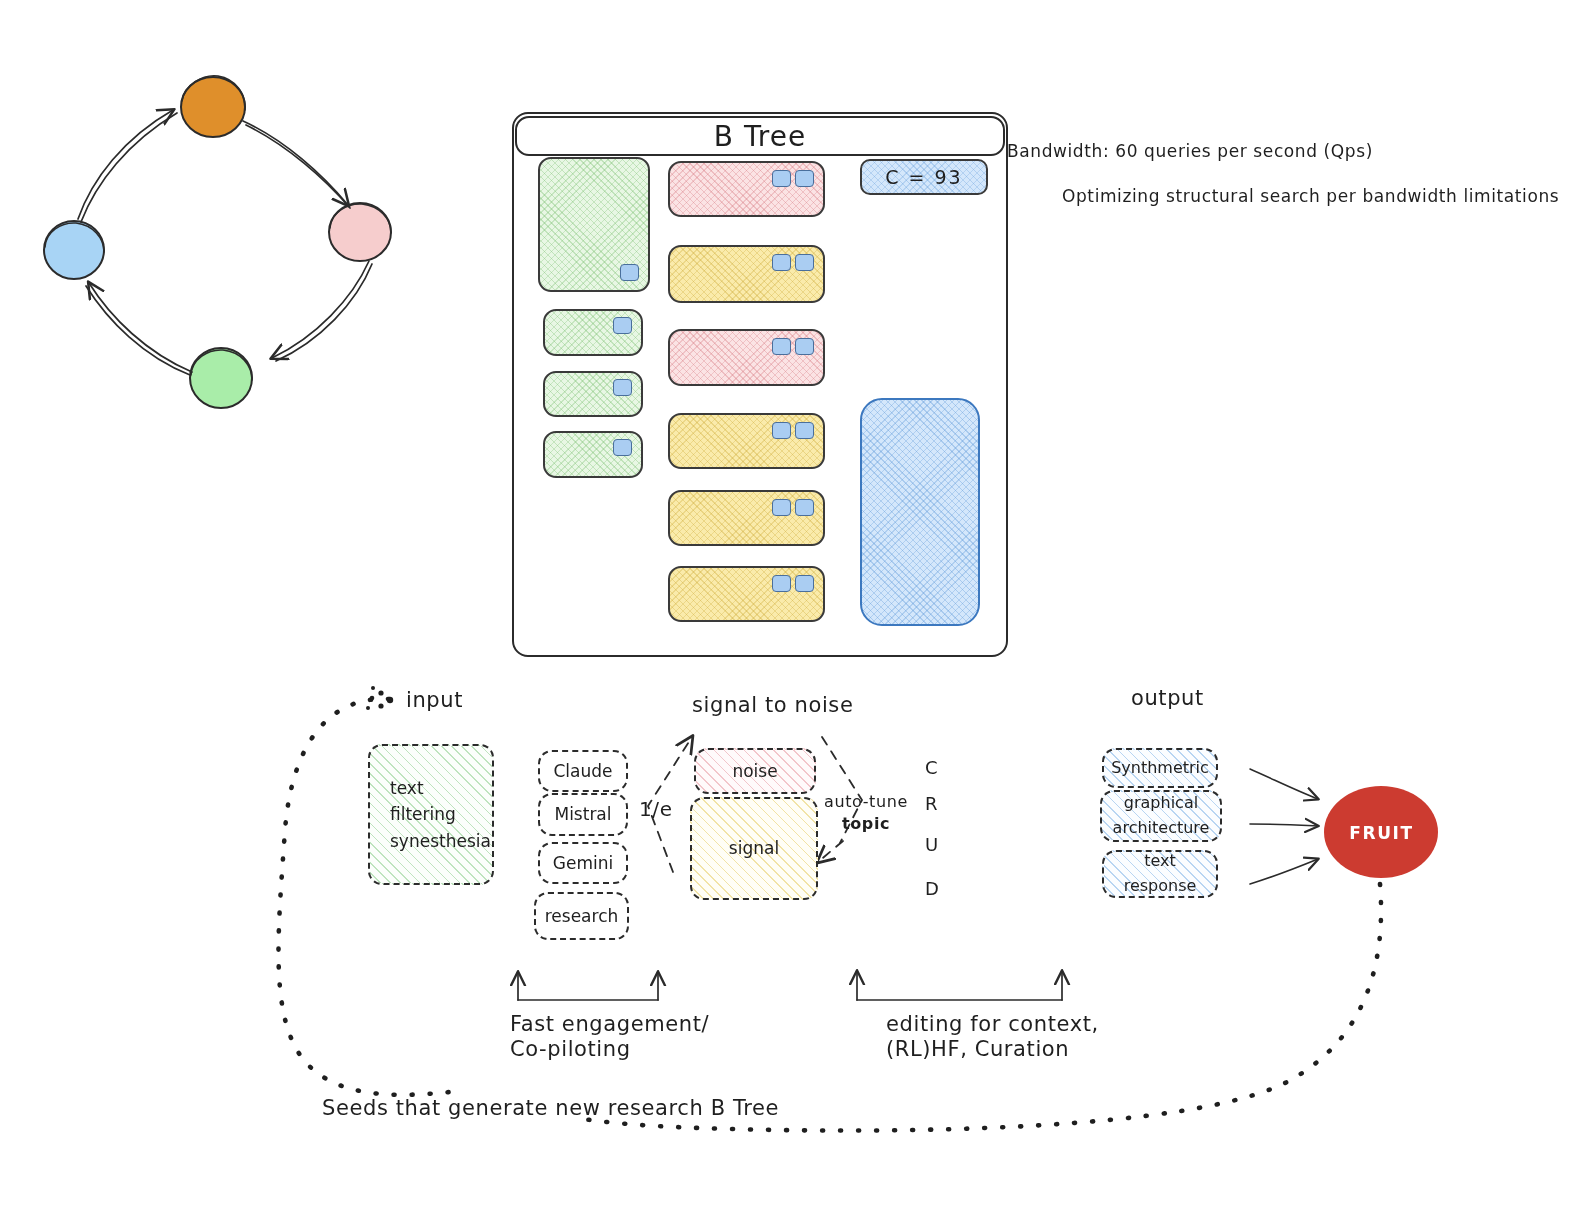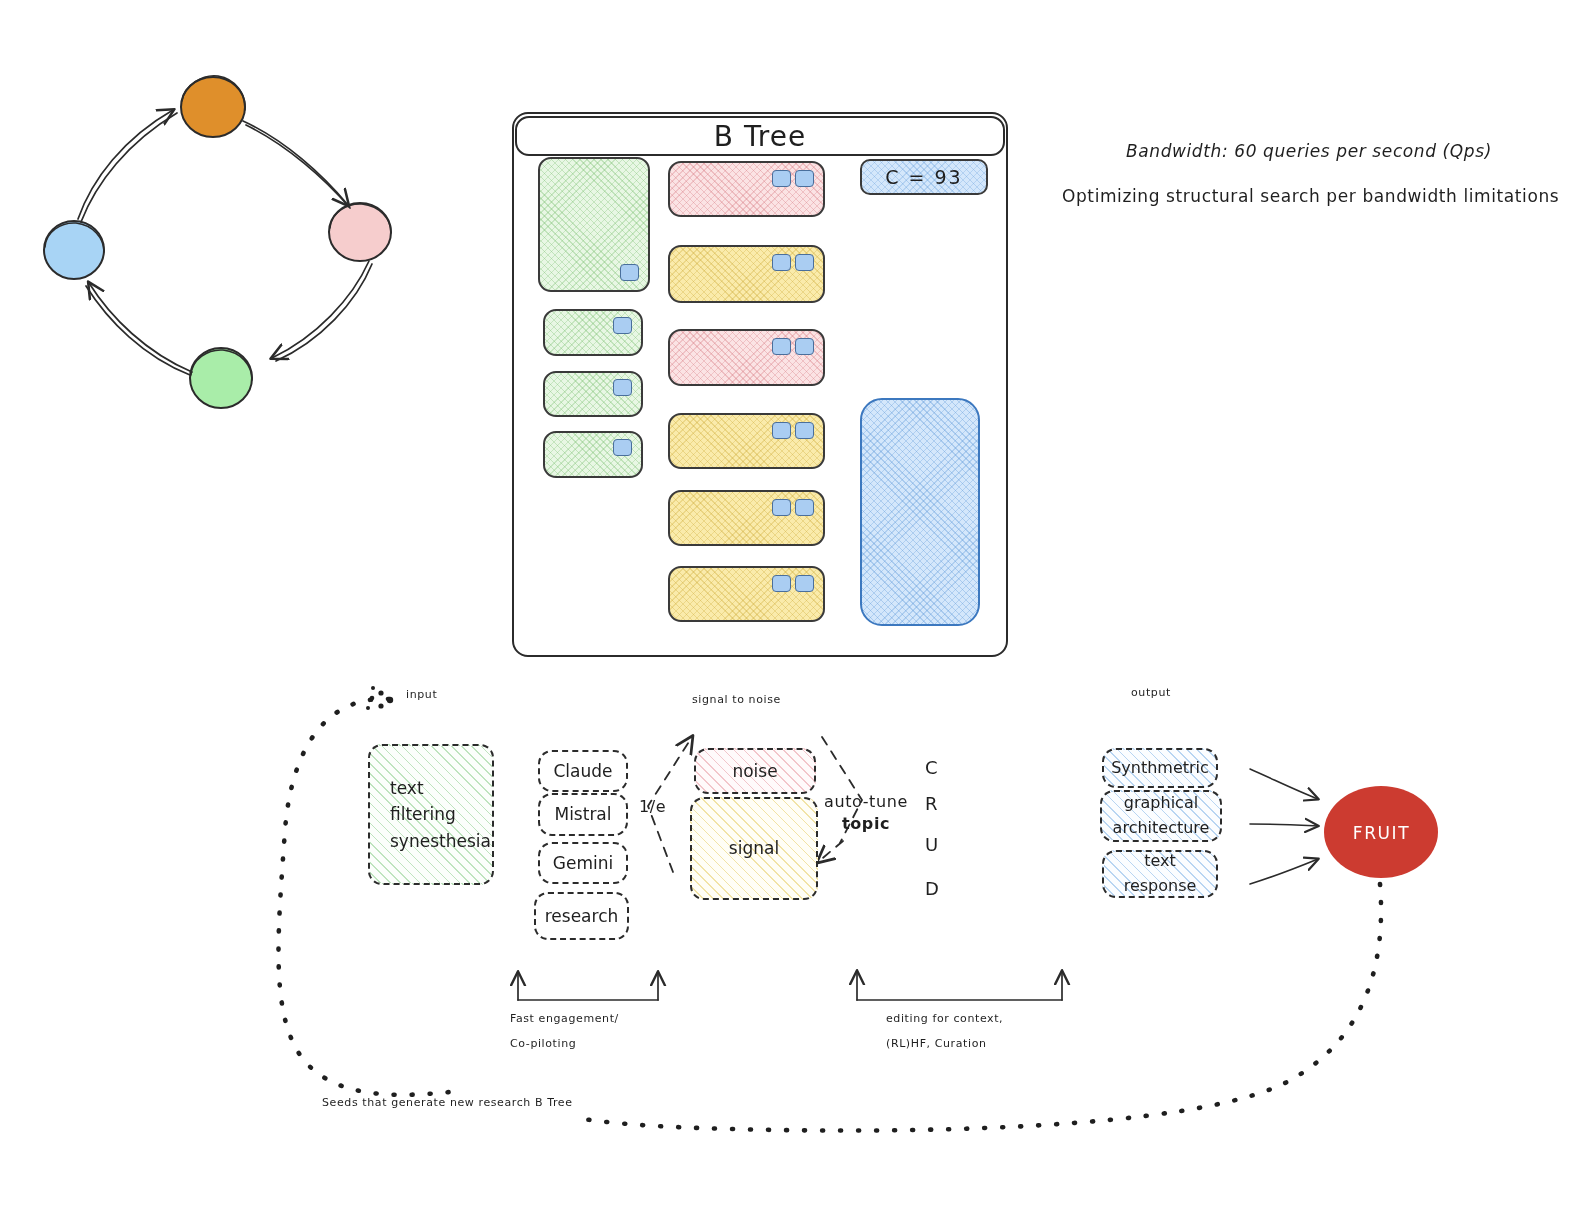--- a/index.html
+++ b/index.html
@@ -16,21 +16,21 @@
   svg.layer{pointer-events:none;}
 
   
   .hand{
     font-family:"DejaVu Sans", sans-serif;
     color:#1f1f1f;
     letter-spacing:.6px;
     white-space:nowrap;
   }
   .note{position:absolute;font-size:17px;}
-  .lbl{position:absolute;font-size:11px;}
+  .lbl{position:absolute;font-size:21px;}
   .lbl-sm{position:absolute;font-size:16px;}
 
   
   .dbox{
     position:absolute;
     border:2px dashed #2b2b2b;
     border-radius:14px;
     display:flex;flex-direction:column;
     align-items:center;justify-content:center;
     box-sizing:border-box;
@@ -115,21 +115,21 @@
                      repeating-linear-gradient(-45deg,rgba(90,150,215,.25) 0 1px,transparent 1px 5px);
     display:flex;align-items:center;justify-content:center;
     font-size:19px;color:#1f1f1f;letter-spacing:2px;box-sizing:border-box;
   }
 
   
   #fruit{
     position:absolute;left:1325px;top:787px;width:113px;height:92px;
     border-radius:50%;
     display:flex;align-items:center;justify-content:center;
-    color:#fff;font-size:17px;letter-spacing:1.6px;
+    color:#fff;font-size:17px;letter-spacing:1.6px;font-weight:bold;
   }
 
   
   .crud{position:absolute;font-size:18px;color:#1f1f1f;}
 </style>
 </head>
 <body>
 
 <div id="canvas">
 
@@ -260,21 +260,21 @@
     </g>
     <g stroke="#2b2b2b" fill="none" stroke-width="1.7" stroke-linecap="round">
       <line x1="857" y1="1000" x2="1062" y2="1000"></line>
       <path d="M857,1000 L857,971" marker-end="url(#ahs)"></path>
       <path d="M1062,1000 L1062,971" marker-end="url(#ahs)"></path>
     </g>
 
     <ellipse cx="1381" cy="832" rx="57" ry="46" fill="#cc3b30"></ellipse>
   </svg>
 
-  <div class="note hand" style="left:1126px;top:141px;font-style:italic;">Bandwidth: 60 queries per second (Qps)</div>
+  <div class="note hand" style="left:1007px;top:141px;">Bandwidth: 60 queries per second (Qps)</div>
   <div class="note hand" style="left:1062px;top:186px;">Optimizing structural search per bandwidth limitations</div>
 
   <div id="window-frame"></div>
   <div id="title-bar">
     <div id="win-title" class="hand">B Tree</div>
   </div>
 
   <div class="card green" style="left:538px;top:157px;width:112px;height:135px;">
     <div class="chip" style="right:9px;bottom:9px;"></div>
   </div>
@@ -313,21 +313,21 @@
     <div class="chip" style="right:9px;top:7px;"></div>
   </div>
 
   <div class="card blue" style="left:860px;top:398px;width:120px;height:228px;border-radius:22px;"></div>
 
   <div id="c-badge" class="hand">C = 93</div>
 
   <div class="lbl hand" style="left:406px;top:688px;">input</div>
   <div class="lbl hand" style="left:692px;top:693px;">signal to noise</div>
   <div class="lbl hand" style="left:1131px;top:686px;">output</div>
-  <div class="lbl hand" style="left:639px;top:797px;font-size:16px;">1/e</div>
+  <div class="lbl hand" style="left:639px;top:797px;font-size:20px;">1/e</div>
   <div class="lbl-sm hand" style="left:824px;top:792px;">auto-tune</div>
   <div class="lbl-sm hand" style="left:842px;top:814px;font-weight:bold;">topic</div>
 
   <div class="dbox hatch-green" style="left:368px;top:744px;width:126px;height:141px;align-items:flex-start;padding-left:20px;">
     <div>text</div>
     <div>filtering</div>
     <div>synesthesia</div>
   </div>
 
   <div class="dbox plain" style="left:538px;top:750px;width:90px;height:42px;">Claude</div>

